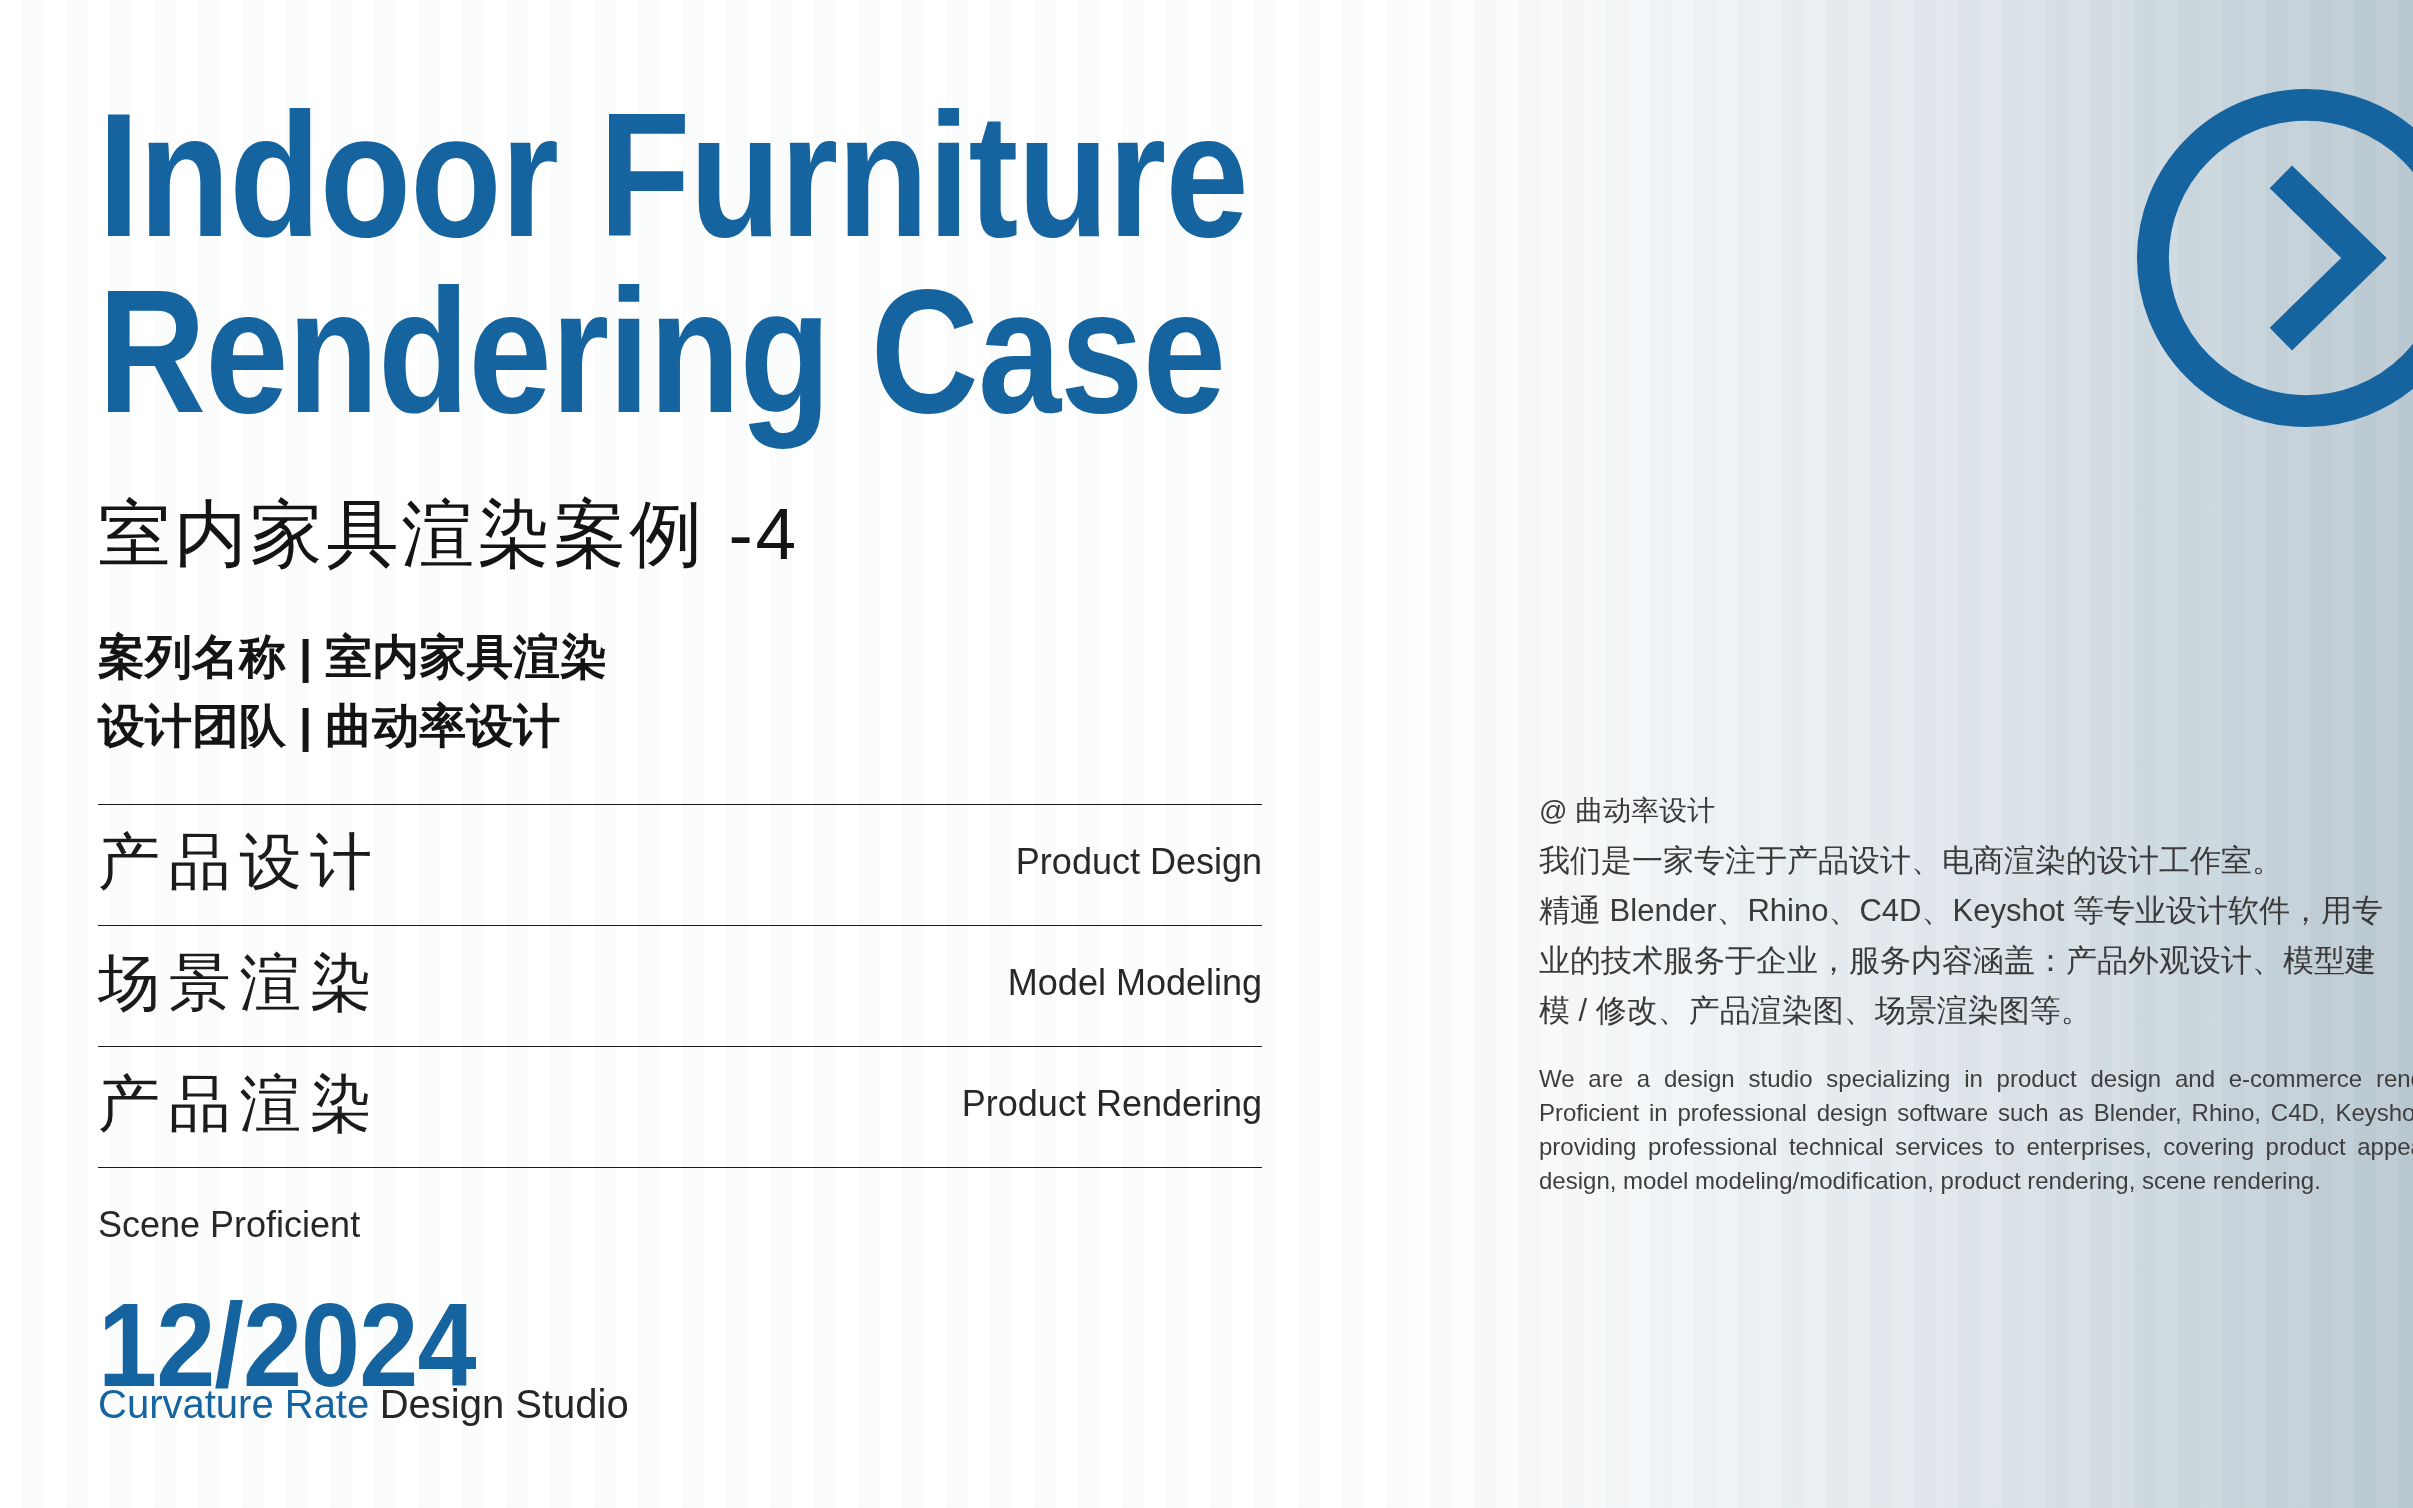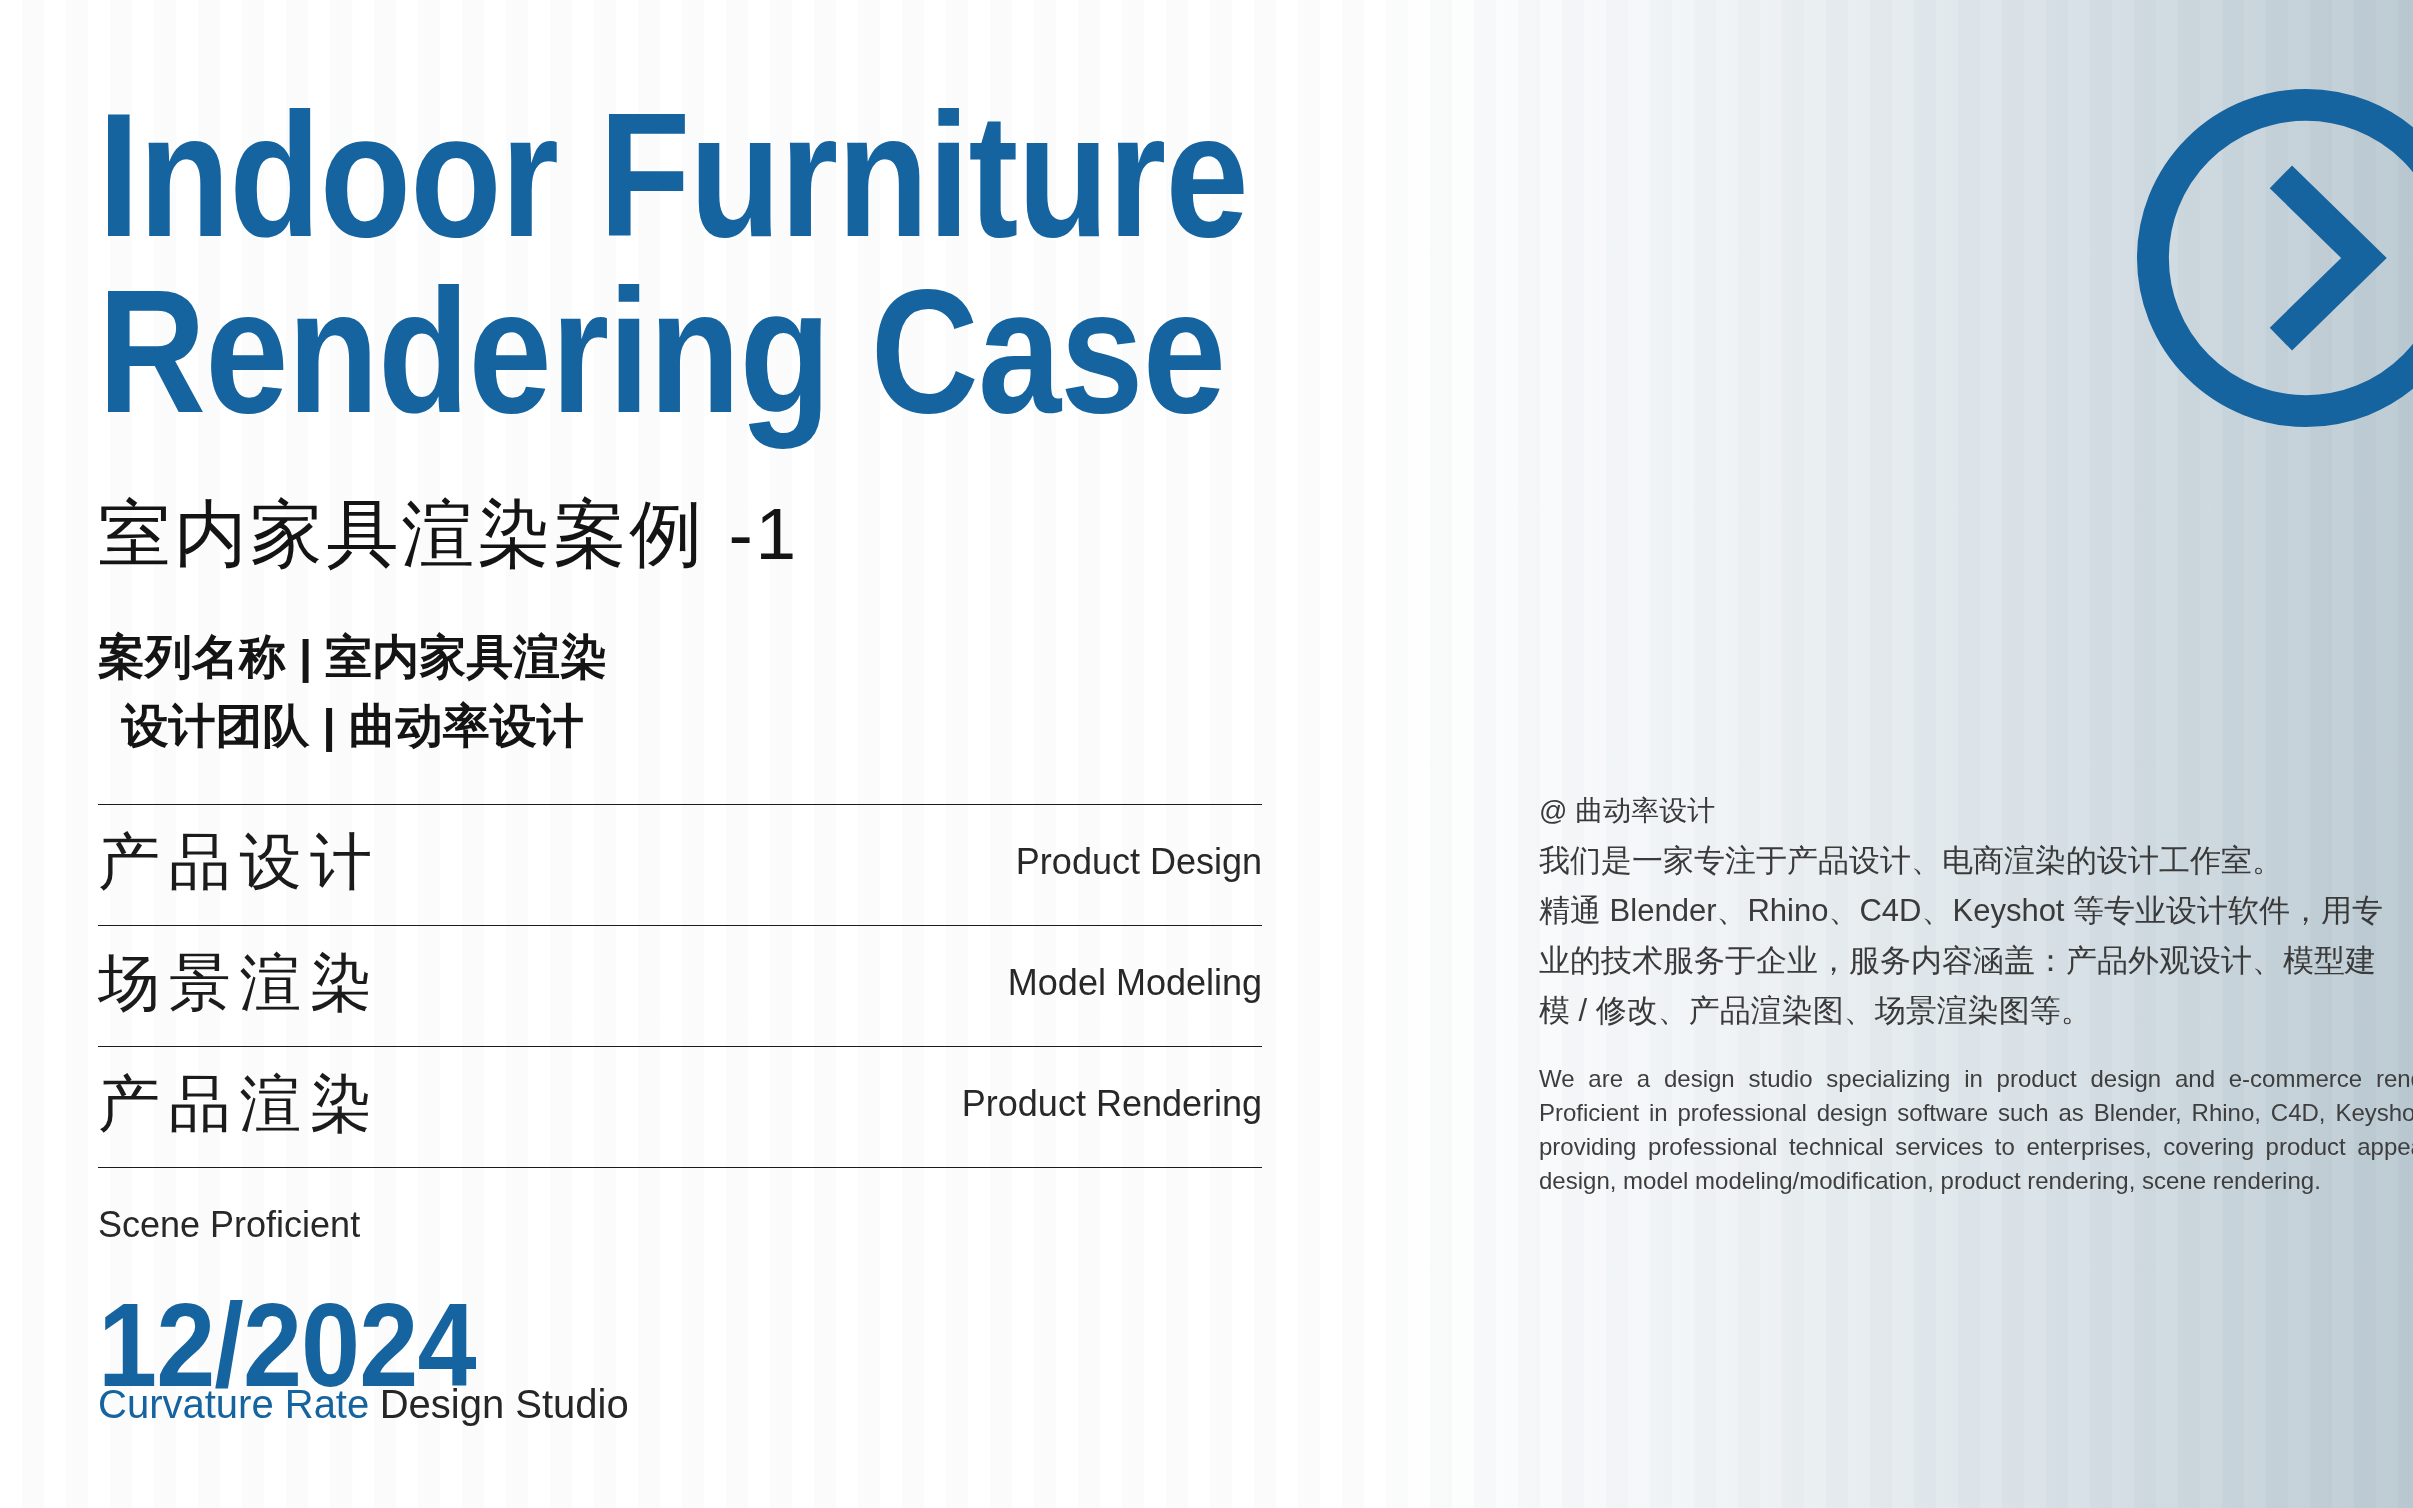--- a/index.html
+++ b/index.html
@@ -32,21 +32,21 @@
 
   .subtitle {
     position: absolute; left: 98px; top: 486px;
     font-size: 73px; font-weight: 500; letter-spacing: 2.9px;
     color: #141414; white-space: nowrap;
   }
 
   .meta {
     position: absolute; left: 98px; top: 622px;
     font-size: 47px; line-height: 69px; font-weight: 600;
-    color: #141414; white-space: nowrap; text-align: center;
+    color: #141414; white-space: nowrap;
   }
 
   .services {
     position: absolute; left: 98px; top: 798px; width: 1164px;
   }
   .svc-row {
     display: flex; justify-content: space-between; align-items: center;
     height: 114px; border-top: 1.9px solid #1b1b1b; margin-top: 6px;
   }
   .svc-cn {
@@ -87,21 +87,21 @@
 </head>
 <body>
 
 <div class="page">
 
   <h1 class="title">
     <span>Indoor Furniture</span>
     <span>Rendering Case</span>
   </h1>
 
-  <div class="subtitle">室内家具渲染案例 -1</div>
+  <div class="subtitle">室内家具渲染案例 -4</div>
 
   <div class="meta">
     <div>案列名称 | 室内家具渲染</div>
     <div>设计团队 | 曲动率设计</div>
   </div>
 
   <div class="services">
     <div class="svc-row">
       <span class="svc-cn">产品设计</span>
       <span class="svc-en">Product Design</span>

